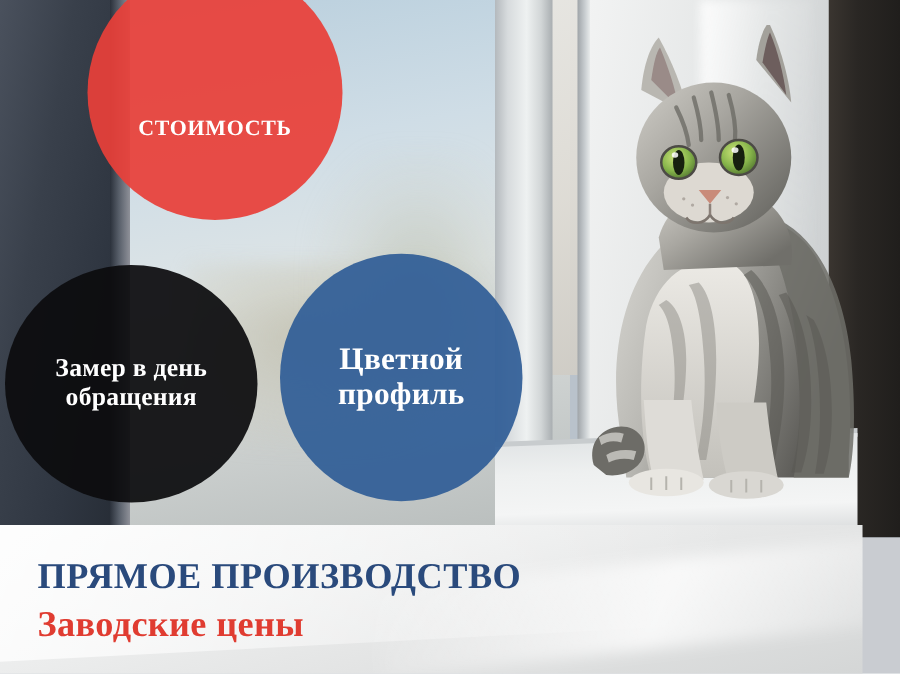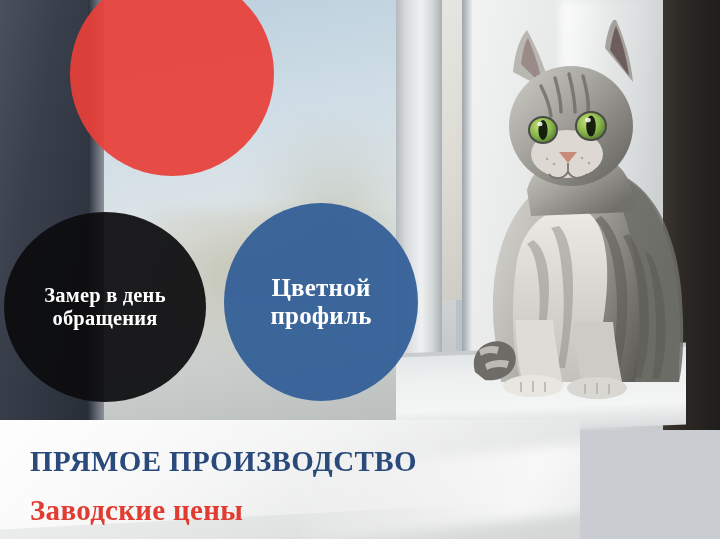--- a/index.html
+++ b/index.html
@@ -166,21 +166,21 @@
     width: 194px; height: 198px;
     background: rgba(48, 94, 151, 0.93);
     font-size: 25px;
   }
   .circle-blue .ctxt { width: 180px; }
 
   
   .banner {
     position: absolute;
     left: 0; top: 420px;
-    width: 580px; height: 119px;
+    width: 690px; height: 119px;
     background: linear-gradient(165deg, #f5f6f6 0%, #eceded 38%, #e2e3e3 66%, #d4d6d6 100%);
     overflow: hidden;
   }
   .banner-sheen {
     position: absolute;
     left: -40px; top: -30px;
     width: 820px; height: 120px;
     background: linear-gradient(110deg, rgba(255,255,255,0.9) 0%, rgba(255,255,255,0.35) 45%, rgba(255,255,255,0) 75%);
     transform: rotate(-3deg);
   }
@@ -206,21 +206,21 @@
     line-height: 1;
   }
   .head-line2 {
     font-family: "Liberation Serif", serif;
     font-weight: 700;
     font-size: 29px;
     color: #e03c31;
     letter-spacing: .3px;
     white-space: nowrap;
     line-height: 1;
-    margin-top: 20px;
+    margin-top: 10px;
   }
 </style>
 </head>
 <body>
 
 <div id="ad-root">
 
   <div class="photo">
 
     <div class="sky"></div>
@@ -351,20 +351,21 @@
           <circle cx="127" cy="138" r="1.3"></circle>
             <circle cx="134" cy="143" r="1.3"></circle>
         </g>
       </svg>
     </div>
   </div>
 
   <div class="circle circle-red">
     <div class="ctxt">
       <br>
+      <span>СТОИМОСТЬ</span>
     </div>
   </div>
 
   <div class="circle circle-blue">
     <div class="ctxt">
       <span>Цветной</span><br>
       <span>профиль</span>
     </div>
   </div>
 

